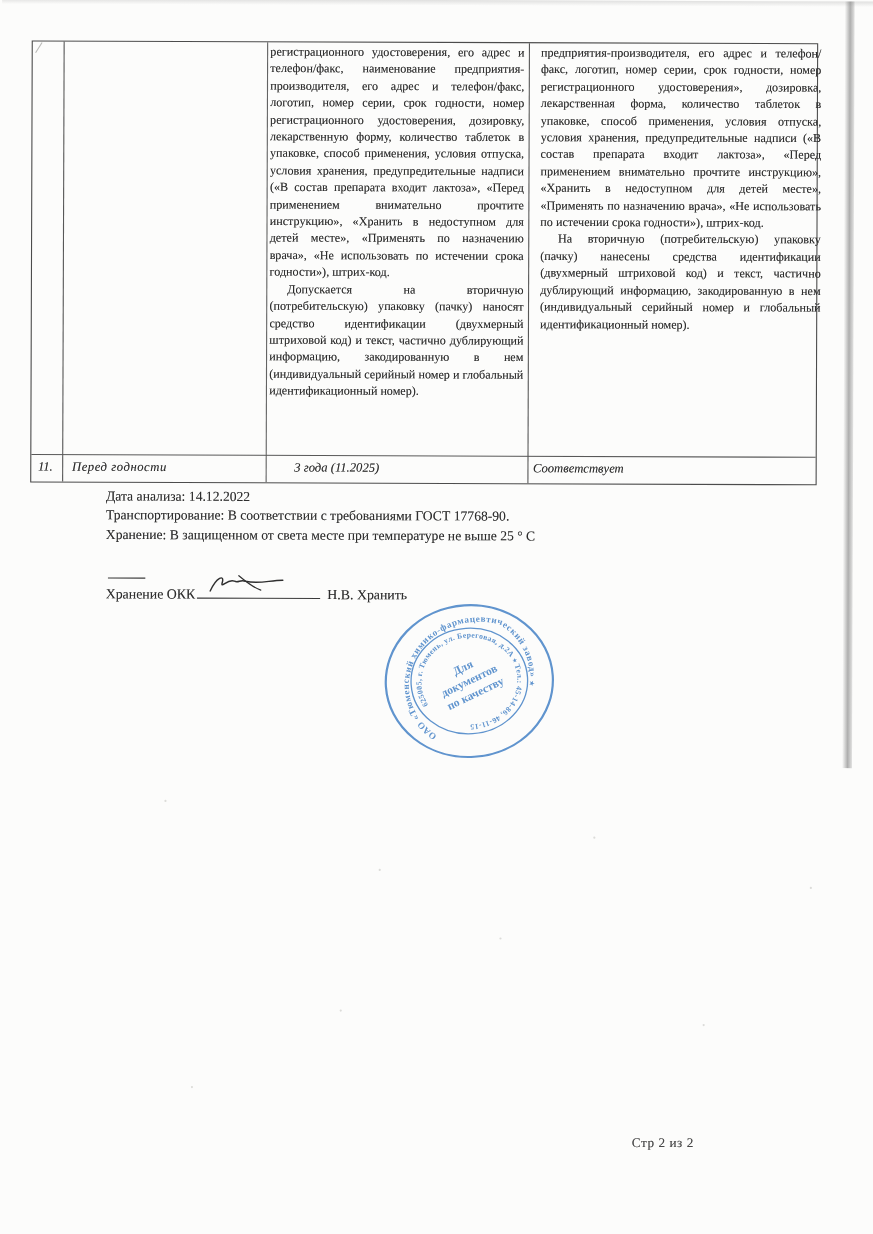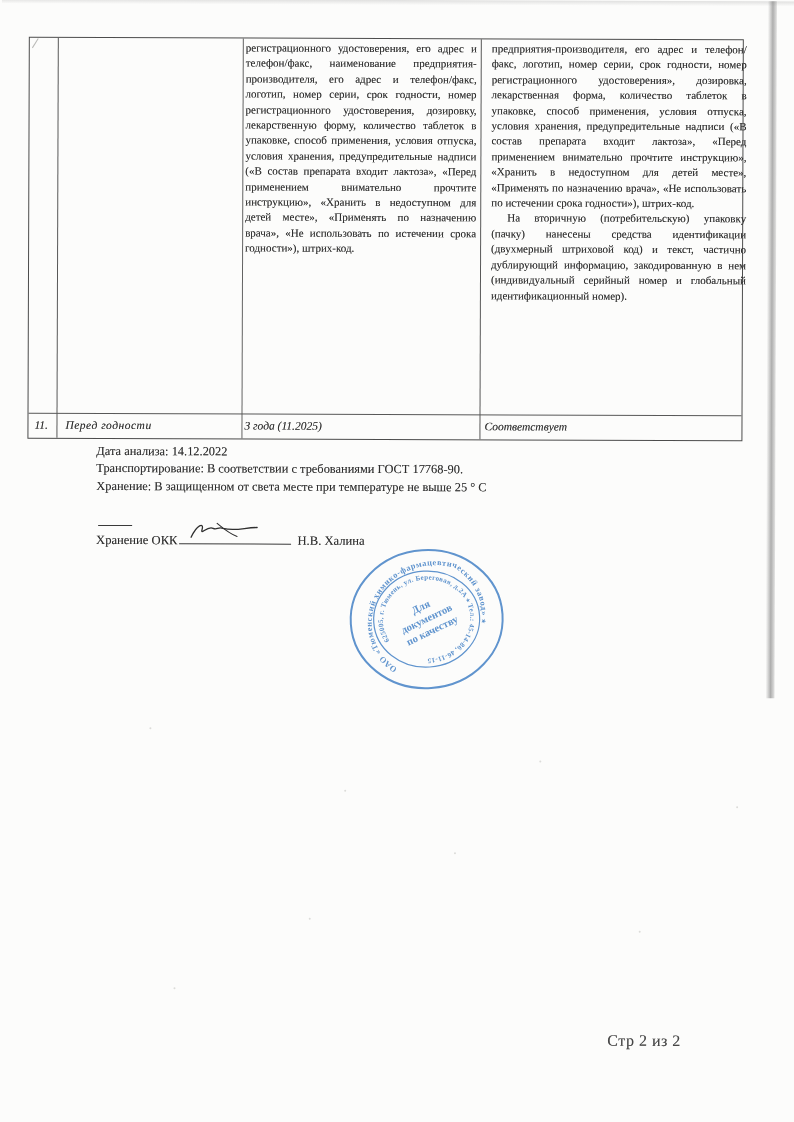--- a/index.html
+++ b/index.html
@@ -43,37 +43,37 @@
   }
   .cellcol p{margin:0;}
   .cellcol p.indent{text-indent:16px;}
   .midcol{left:216px;width:231px;}
   .rightcol{left:462px;width:255px;}
 
   .row11{position:absolute;left:0;right:0;top:376px;height:25px;font-size:11.5px;}
   .row11 span{position:absolute;top:5px;white-space:nowrap;text-shadow:0 0 .5px rgba(40,40,40,.45);font-style:italic;}
   .r-num{left:6px;}
   .r-name{left:37px;letter-spacing:.5px;}
-  .r-value{left:216px;}
+  .r-value{left:216px;padding-left:23px;}
   .r-conf{left:456px;text-align:center;}
 
   
   .infoblock{position:absolute;left:96px;top:444px;font-size:12.4px;line-height:17.3px;
     text-shadow:0 0 .5px rgba(40,40,40,.4);}
   .conclblock{position:absolute;left:96px;top:514px;font-size:12.6px;line-height:18px;
     text-shadow:0 0 .5px rgba(40,40,40,.4);}
   .trail-line{display:inline-block;width:34px;border-bottom:1px solid #3a3a3a;height:11px;margin-left:2px;}
   .sig-line{display:inline-block;position:relative;width:112px;border-bottom:1px solid #3a3a3a;height:12px;margin:0 6px 0 2px;}
   .sig-line svg{position:absolute;left:8px;top:-11px;}
 
   
   .stamp{position:absolute;left:336px;top:545px;width:182px;height:152px;opacity:.88;
     transform:rotate(-4deg);}
 
-  .footer{position:absolute;left:609px;top:1031px;font-size:16px;color:#474747;
+  .footer{position:absolute;left:576px;top:1031px;font-size:12px;color:#474747;
     text-shadow:0 0 .5px rgba(60,60,60,.4);letter-spacing:.5px;}
 </style>
 </head>
 <body>
 
 <div class="sheet">
 
   <div class="edge-top"></div>
   <div class="edge-right"></div>
   <div class="pencil-mark"></div>
@@ -88,20 +88,21 @@
   <div class="speck" style="left:640px;top:930px;"></div>
 
   <div class="qtable">
     <div class="vline v1"></div>
     <div class="vline v2"></div>
     <div class="vline v3"></div>
     <div class="hline-row"></div>
 
     <div class="cellcol midcol">
       <p>регистрационного удостоверения, его адрес и телефон/факс, наименование предприятия-производителя, его адрес и телефон/факс, логотип, номер серии, срок годности, номер регистрационного удостоверения, дозировку, лекарственную форму, количество таблеток в упаковке, способ применения, условия отпуска, условия хранения, предупредительные надписи («В состав препарата входит лактоза», «Перед применением внимательно прочтите инструкцию», «Хранить в недоступном для детей месте», «Применять по назначению врача», «Не использовать по истечении срока годности»), штрих-код.</p>
+      <p class="indent">Допускается на вторичную (потребительскую) упаковку (пачку) наносят средство идентификации (двухмерный штриховой код) и текст, частично дублирующий информацию, закодированную в нем (индивидуальный серийный номер и глобальный идентификационный номер).</p>
     </div>
 
     <div class="cellcol rightcol">
       <p>предприятия-производителя, его адрес и телефон/факс, логотип, номер серии, срок годности, номер регистрационного удостоверения», дозировка, лекарственная форма, количество таблеток в упаковке, способ применения, условия отпуска, условия хранения, предупредительные надписи («В состав препарата входит лактоза», «Перед применением внимательно прочтите инструкцию», «Хранить в недоступном для детей месте», «Применять по назначению врача», «Не использовать по истечении срока годности»), штрих-код.</p>
       <p class="indent">На вторичную (потребительскую) упаковку (пачку) нанесены средства идентификации (двухмерный штриховой код) и текст, частично дублирующий информацию, закодированную в нем (индивидуальный серийный номер и глобальный идентификационный номер).</p>
     </div>
 
     <div class="row11">
       <span class="r-num">11.</span>
       <span class="r-name">Перед годности</span>
@@ -117,21 +118,21 @@
   </div>
 
   <div class="conclblock">
     <div>
       <span class="trail-line"></span>
     </div>
     <div>
       <span>Хранение ОКК</span><span class="sig-line"><svg width="96" height="22" viewBox="0 0 96 22">
             <path d="M4 17 C 10 4, 17 2, 15 9 C 13 16, 20 5, 26 8 C 30 10, 31 6, 36 8 C 48 11, 58 7, 70 7" stroke="#2f2f2f" stroke-width="1.3" fill="none" stroke-linecap="round"></path>
             <path d="M30 3 C 36 8, 44 14, 50 16" stroke="#2f2f2f" stroke-width="1.1" fill="none" stroke-linecap="round"></path>
-          </svg></span><span>Н.В. Халина</span>
+          </svg></span><span>Н.В. Хранить</span>
     </div>
   </div>
 
   <svg class="stamp" viewBox="0 0 182 152">
     <g stroke="#4b86c8" fill="none">
       <ellipse cx="91" cy="74" rx="76" ry="69" stroke-width="2"></ellipse>
       <ellipse cx="91" cy="74" rx="53" ry="48" stroke-width="1.2"></ellipse>
     </g>
     <defs>
       <path id="outerRing" d="M 60 122.5 A 63 57 0 0 1 122 24.6 A 63 57 0 0 1 60 122.5"></path>

